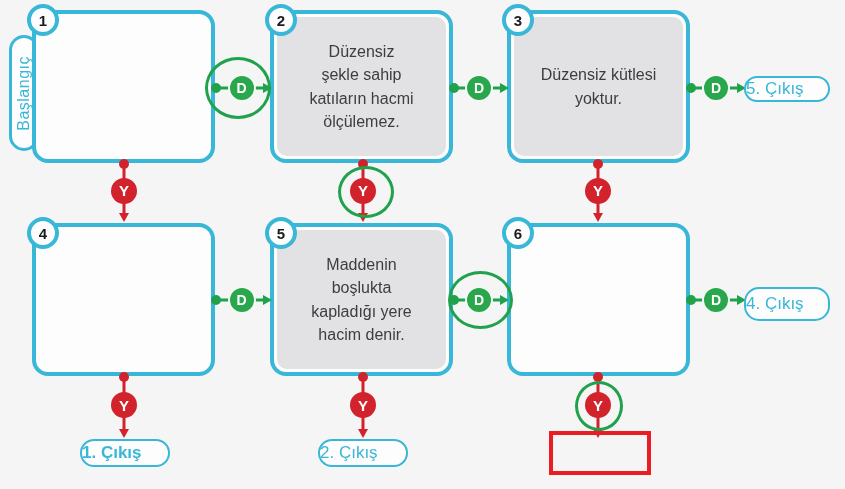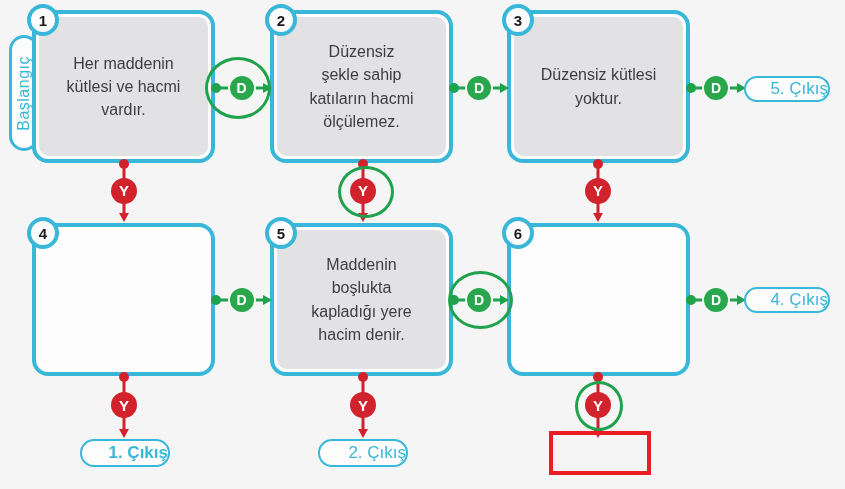--- a/index.html
+++ b/index.html
@@ -69,21 +69,21 @@
   }
   .ycon .arrow{
     position:absolute; bottom:0; left:50%; transform:translateX(-50%);
     width:0; height:0; border-left:5.5px solid transparent; border-right:5.5px solid transparent;
     border-top:9px solid var(--red);
   }
   
   .exit{
     position:absolute; width:90px; height:28px; box-sizing:border-box;
     background:#fdfdfd; border:2px solid var(--cyan); border-radius:15px;
-    display:flex; align-items:center; justify-content:flex-end;
+    display:flex; align-items:center; justify-content:flex-start;
   }
   .exit span{color:var(--cyan); font-size:17px;}
   
   .ring{
     position:absolute; border:3.5px solid var(--green); border-radius:50%;
     box-sizing:border-box; background:transparent; pointer-events:none;
   }
   
   .hl{
     position:absolute; left:549px; top:431px; width:102px; height:44px;
@@ -94,25 +94,20 @@
 <body>
 
 <div id="stage">
 
   <div class="start">
     <span class="start-text">Başlangıç</span>
   </div>
 
   <div class="box" style="left:32px;top:10px;">
     <span class="num">1</span>
-    <div class="inner">
-      <p class="stmt">Her maddenin
-kütlesi ve hacmi
-vardır.</p>
-    </div>
   </div>
   <div class="box" style="left:270px;top:10px;">
     <span class="num">2</span>
     <div class="inner">
       <p class="stmt">Düzensiz
 şekle sahip
 katıların hacmi
 ölçülemez.</p>
     </div>
   </div>
@@ -212,21 +207,21 @@
     <span class="badge">Y</span>
     <span class="arrow"></span>
   </div>
 
   <div class="exit" style="left:80px;top:439px;font-weight:bold;">
     <span>1. Çıkış</span>
   </div>
   <div class="exit" style="left:318px;top:439px;">
     <span>2. Çıkış</span>
   </div>
-  <div class="exit" style="left:744px;top:287px;width:86px;height:26px;">
+  <div class="exit" style="left:744px;top:287px;width:86px;height:34px;">
     <span>4. Çıkış</span>
   </div>
   <div class="exit" style="left:744px;top:76px;width:86px;height:26px;">
     <span>5. Çıkış</span>
   </div>
 
   <div class="ring" style="left:205px;top:57px;width:66px;height:62px;"></div>
   <div class="ring" style="left:338px;top:166px;width:56px;height:52px;"></div>
   <div class="ring" style="left:448px;top:271px;width:65px;height:58px;"></div>
   <div class="ring" style="left:575px;top:381px;width:48px;height:50px;"></div>

